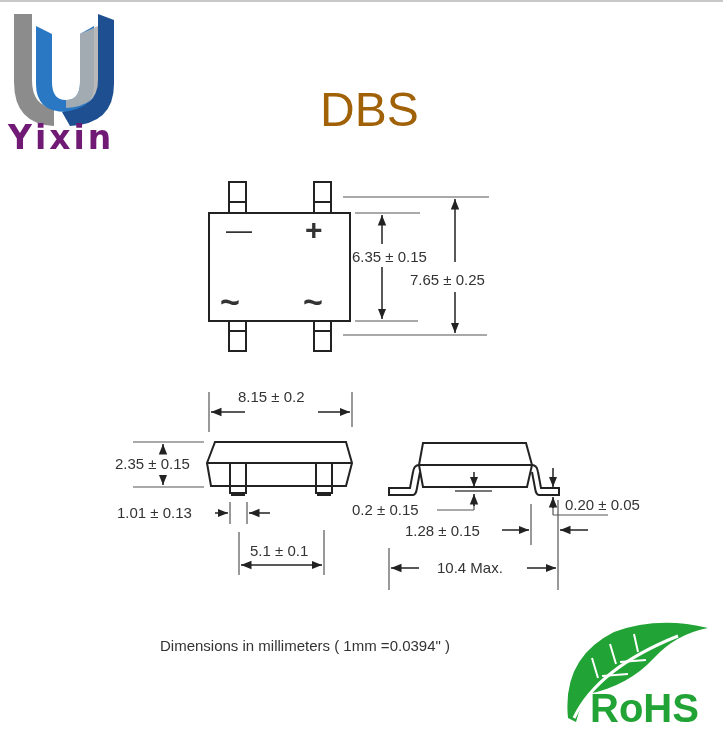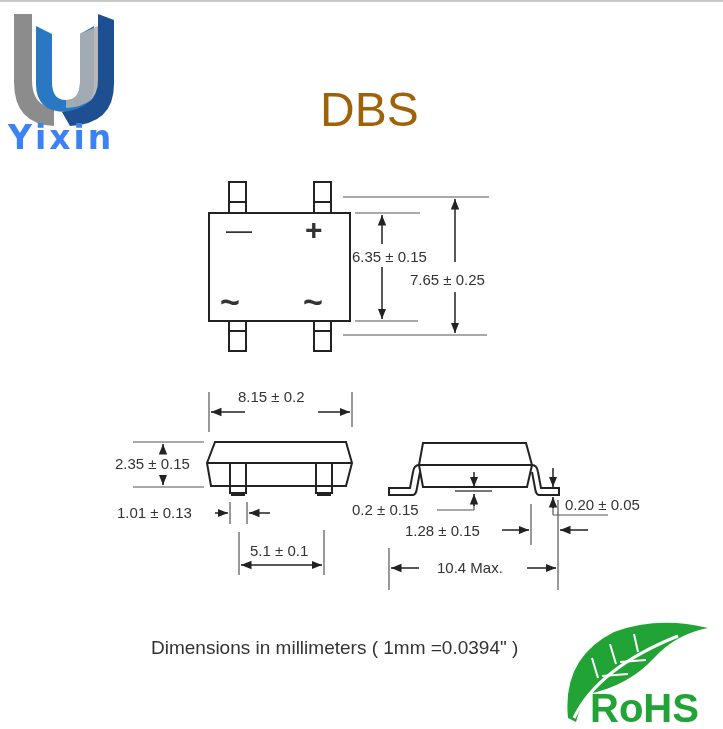--- a/index.html
+++ b/index.html
@@ -1,25 +1,25 @@
 <!DOCTYPE html>
 <html><head>
   <meta charset="utf-8">
   <style>
     html, body { margin: 0; padding: 0; background: #ffffff; }
     body { width: 723px; height: 729px; position: relative; overflow: hidden;
            font-family: "Liberation Sans", sans-serif; color: #222; }
     .topline { position: absolute; left: 0; top: 0; width: 723px; height: 2px; background: #c8c8c8; }
     .logo { position: absolute; left: 6px; top: 8px; width: 120px; height: 150px; }
     .brand { position: absolute; left: 8px; top: 118px; font-family: "DejaVu Sans", sans-serif;
-             font-weight: bold; font-size: 33px; color: #3b82f6; letter-spacing: 3px; }
+             font-weight: bold; font-size: 33px; color: #701a75; letter-spacing: 3px; }
     .title { position: absolute; left: 320px; top: 82px; font-size: 48px; color: #a16207; }
     svg.drawing { position: absolute; left: 0; top: 0; }
     .dim { font-family: "Liberation Sans", sans-serif; font-size: 15px; fill: #333; }
-    .note { position: absolute; left: 151px; top: 637px; font-size: 19px; color: #333; }
+    .note { position: absolute; left: 160px; top: 637px; font-size: 15px; color: #333; }
     .rohs { position: absolute; left: 558px; top: 618px; width: 160px; height: 108px; }
   </style>
 </head>
 <body>
 
 <div class="topline"></div>
 
 <svg class="logo" viewBox="0 0 120 150">
   <path d="M8 6 L26 6 L26 72 Q26 98 48 100 L48 118 Q8 116 8 74 Z" fill="#8c8c8c"></path>
   <path d="M30 18 L46 26 L46 74 Q46 92 60 92 Q74 92 74 74 L74 26 L88 18 L88 76 Q88 104 60 104 Q30 104 30 76 Z" fill="#2a78c4"></path>

